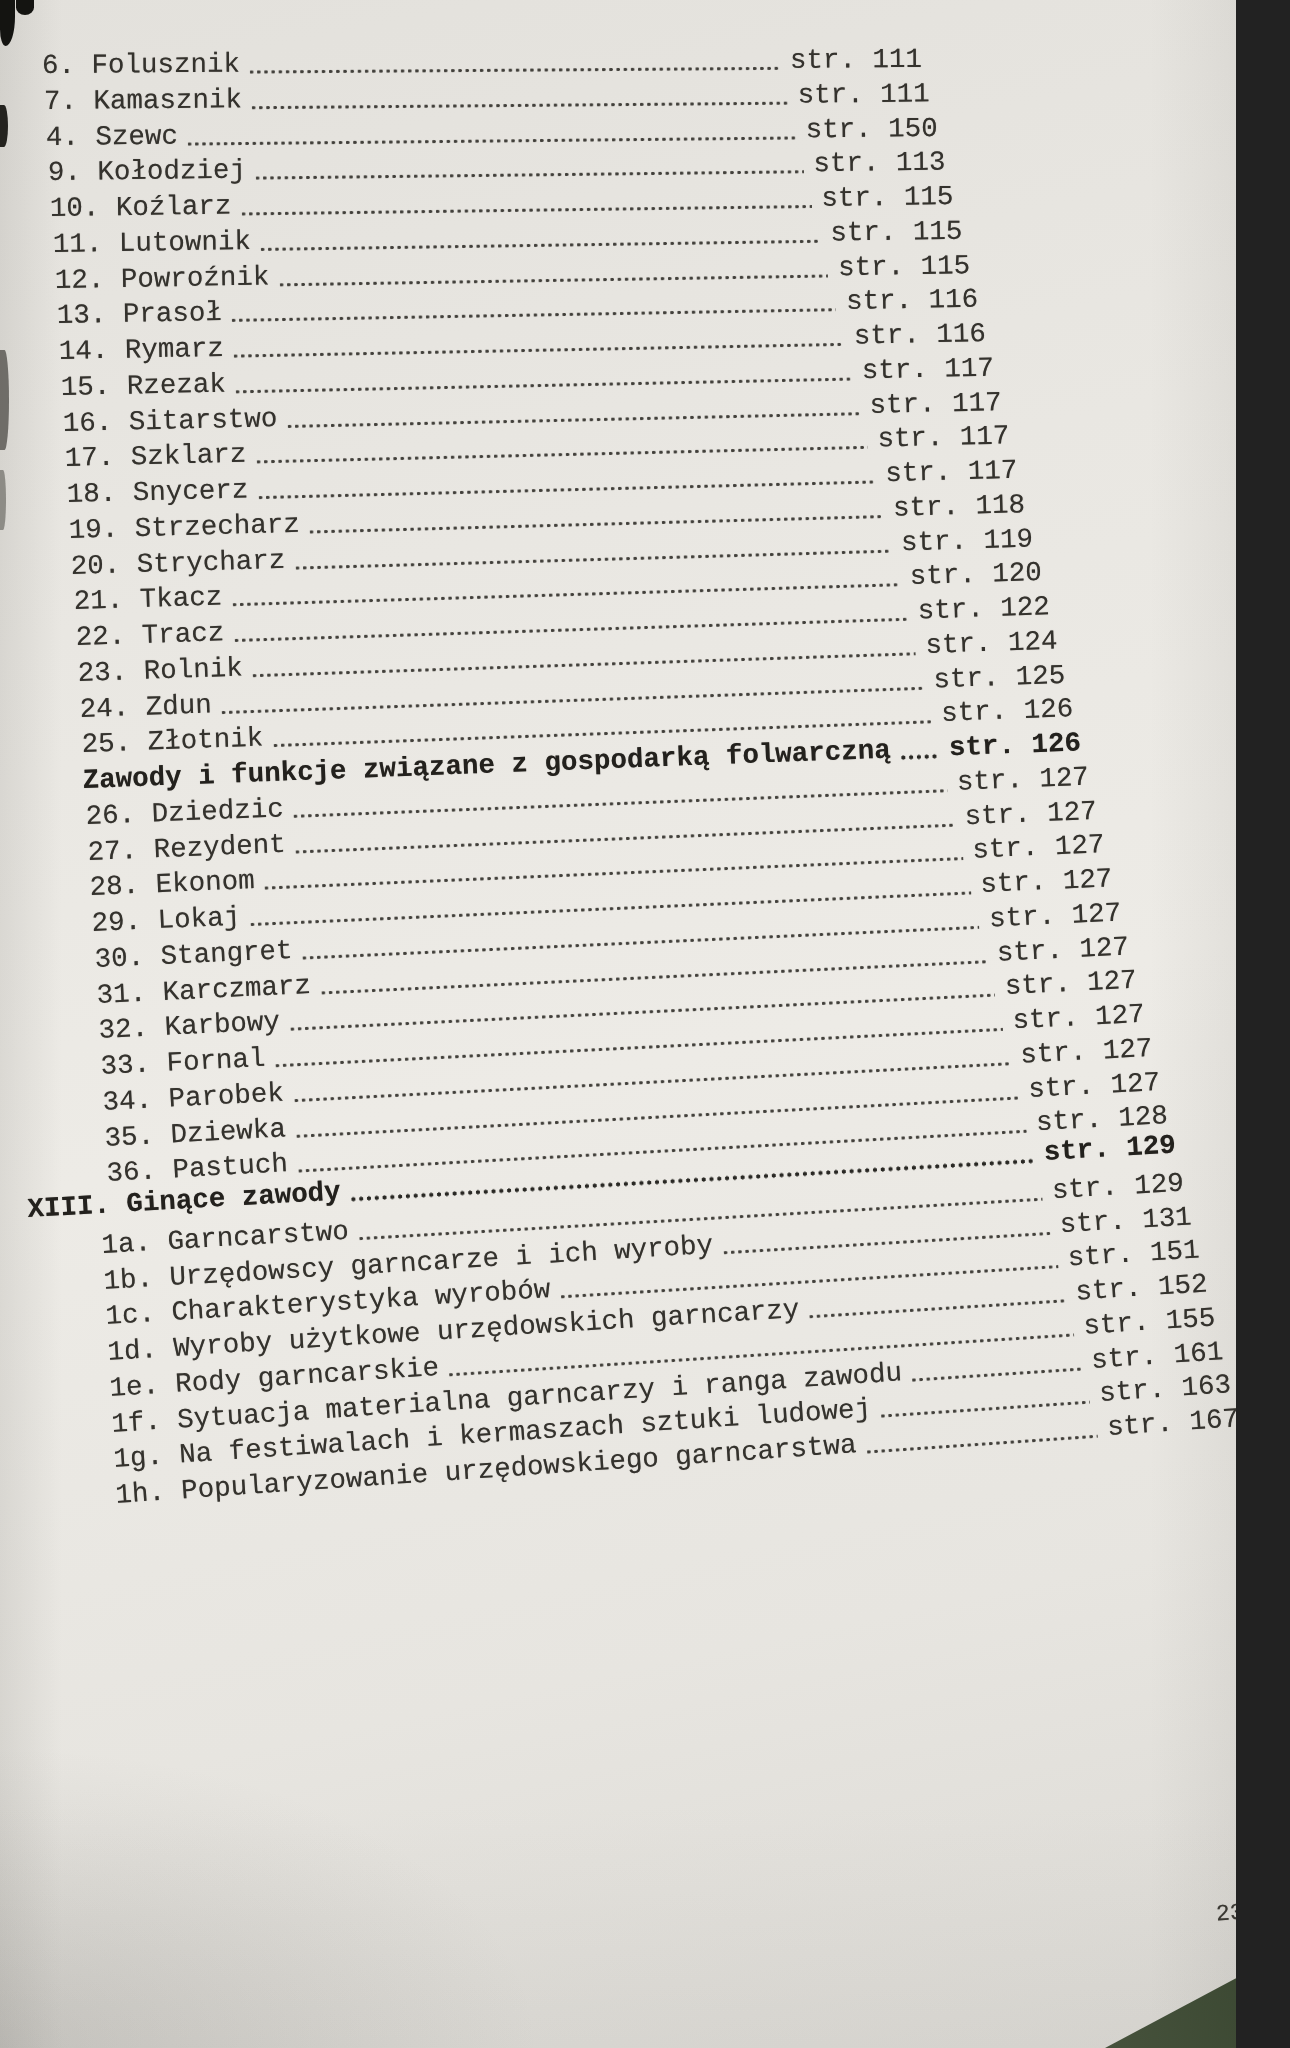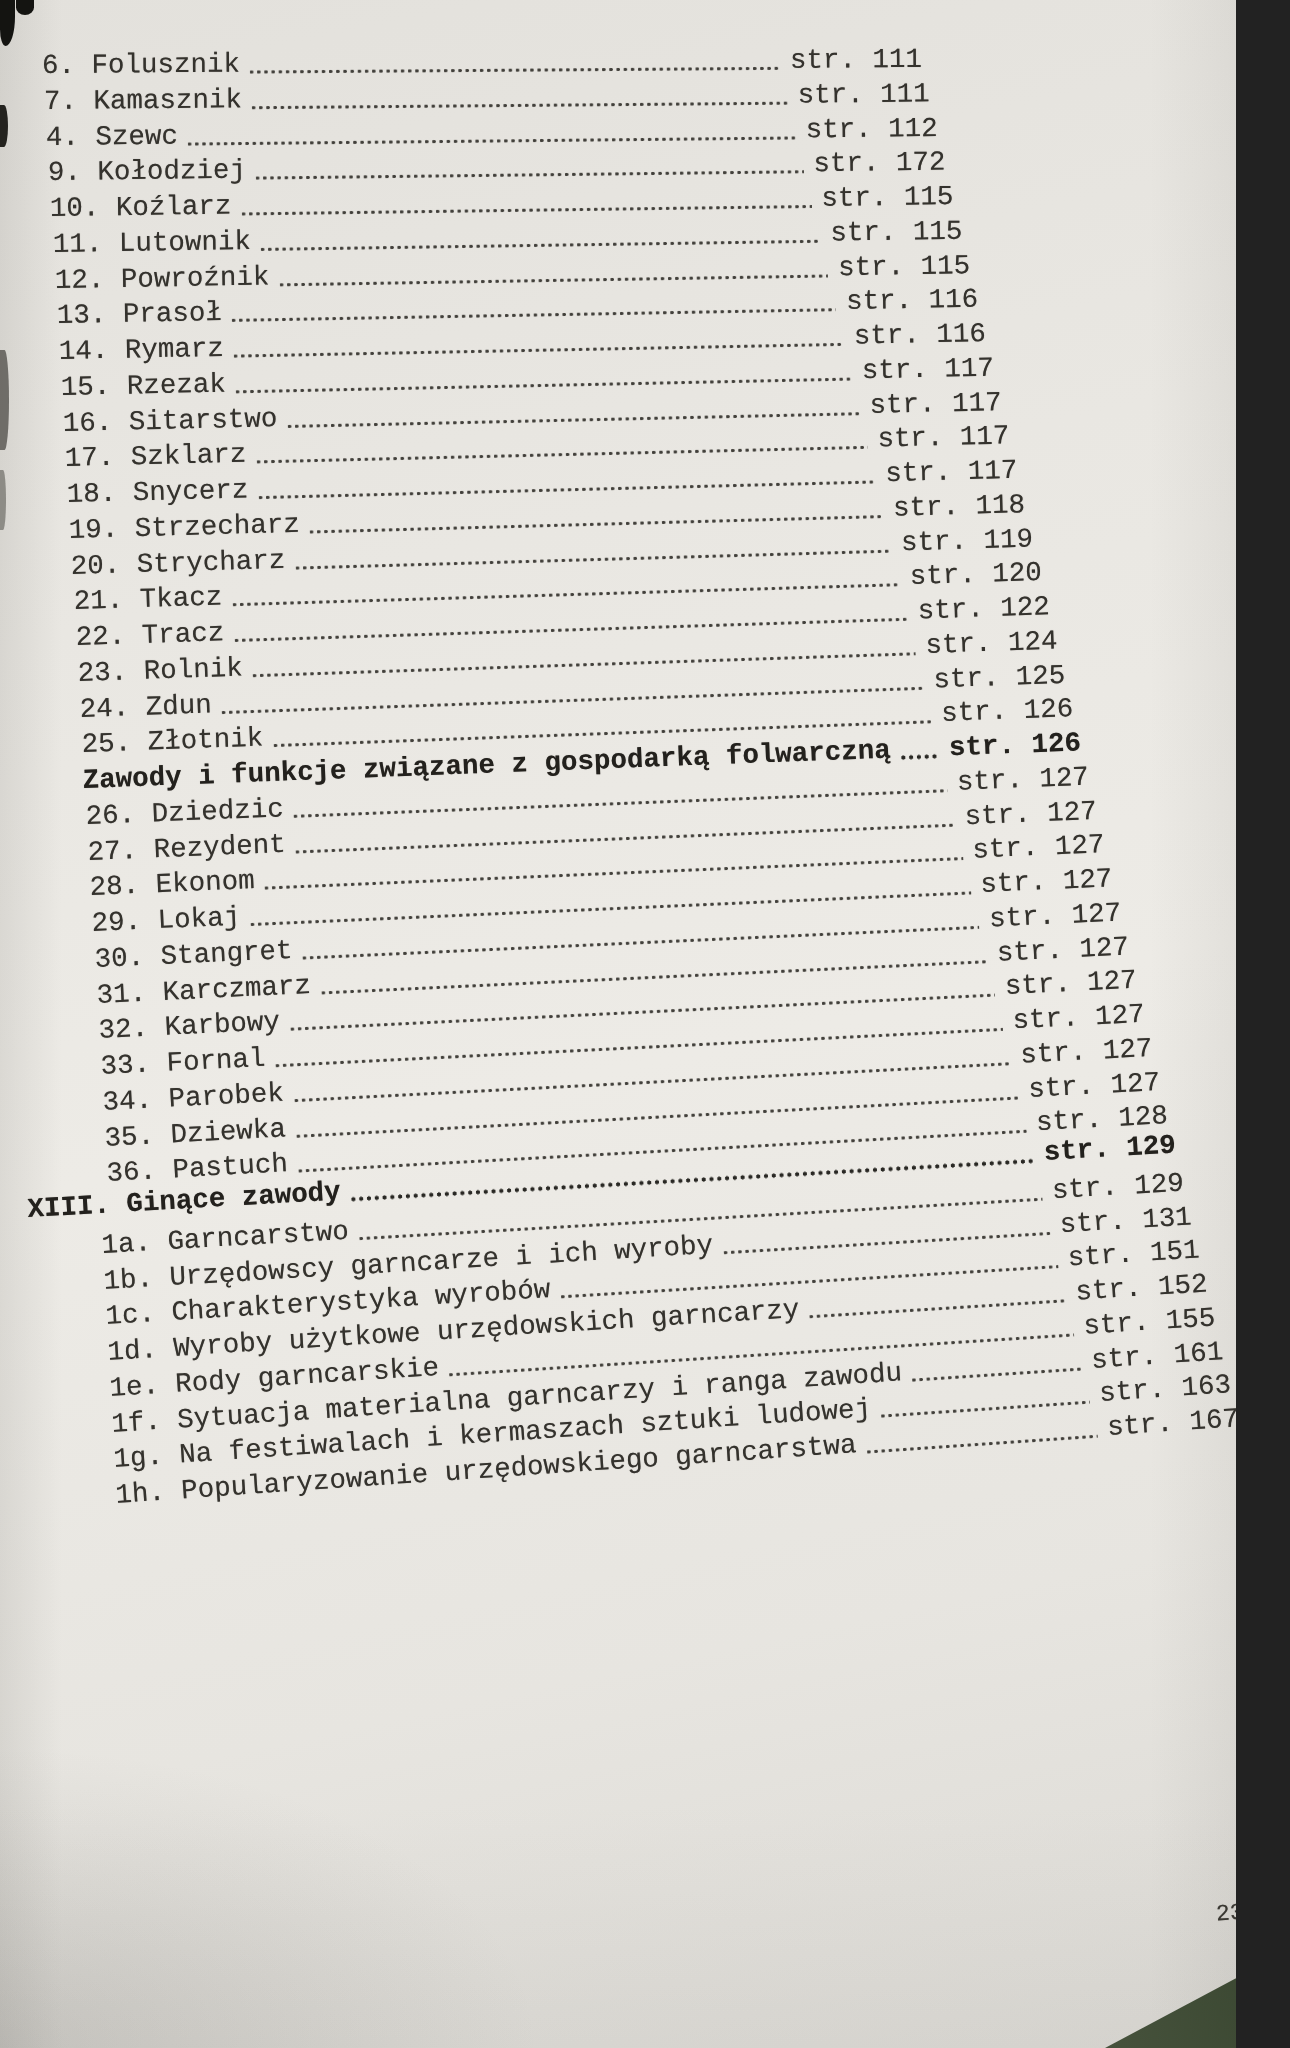--- a/index.html
+++ b/index.html
@@ -67,26 +67,26 @@
         <span class="pageref">str. 111</span>
       </div>
       <div class="row" style="margin-left: 44.1px; width: 885.9px; transform: rotate(-0.488deg); transform-origin: 0px 70%;">
         <span class="label">7. Kamasznik</span>
         <span class="leader"></span>
         <span class="pageref">str. 111</span>
       </div>
       <div class="row" style="margin-left: 46.2px; width: 891.8px; transform: rotate(-0.576deg); transform-origin: 0px 70%;">
         <span class="label">4. Szewc</span>
         <span class="leader"></span>
-        <span class="pageref">str. 112</span>
+        <span class="pageref">str. 150</span>
       </div>
       <div class="row" style="margin-left: 48.3px; width: 897.7px; transform: rotate(-0.664deg); transform-origin: 0px 70%;">
         <span class="label">9. Kołodziej</span>
         <span class="leader"></span>
-        <span class="pageref">str. 172</span>
+        <span class="pageref">str. 113</span>
       </div>
       <div class="row" style="margin-left: 50.4px; width: 903.6px; transform: rotate(-0.752deg); transform-origin: 0px 70%;">
         <span class="label">10. Koźlarz</span>
         <span class="leader"></span>
         <span class="pageref">str. 115</span>
       </div>
       <div class="row" style="margin-left: 52.5px; width: 909.5px; transform: rotate(-0.84deg); transform-origin: 0px 70%;">
         <span class="label">11. Lutownik</span>
         <span class="leader"></span>
         <span class="pageref">str. 115</span>

